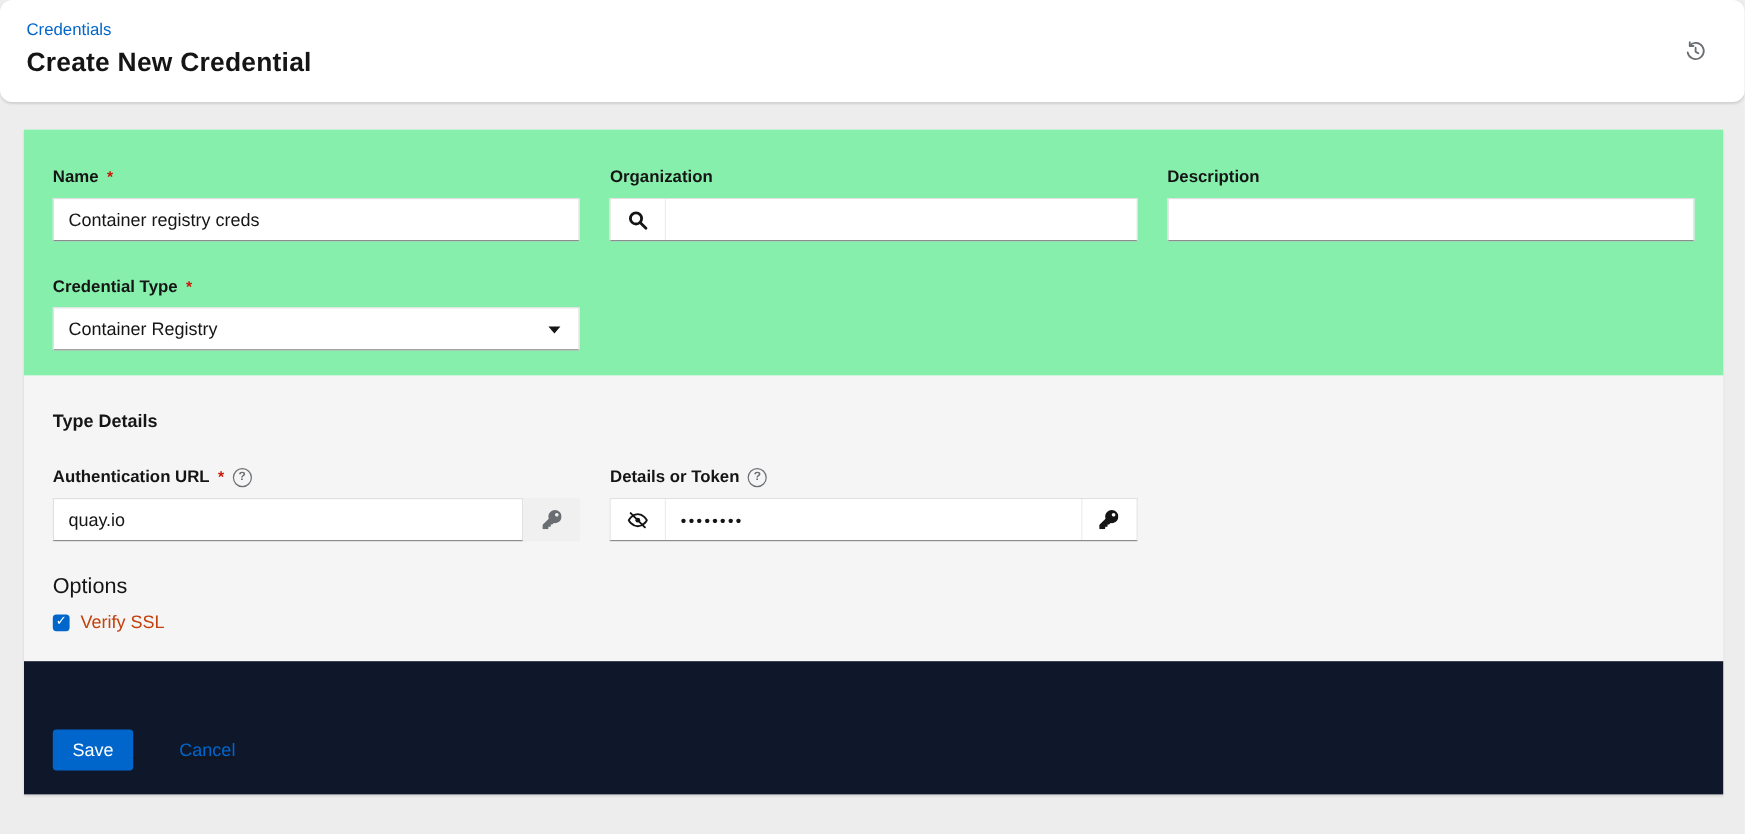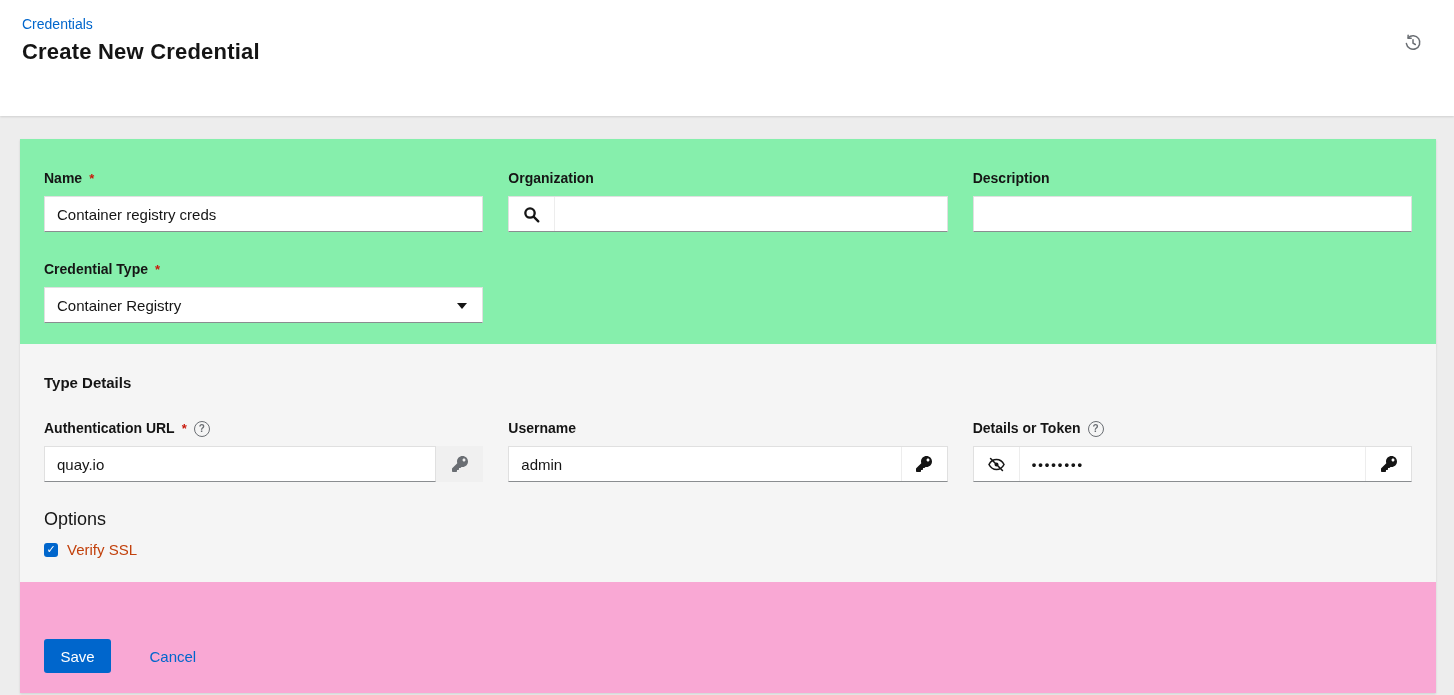--- a/index.html
+++ b/index.html
@@ -8,42 +8,43 @@
     font-family: "Liberation Sans", "DejaVu Sans", sans-serif;
     background:#ededed;
     color:#151515;
     overflow:hidden;
   }
 
   
   .page-header {
     position:relative;
     background:#ffffff;
-    height:116px;
+    height:85px;
     padding:16px 24px 0 22px;
     box-shadow:0 1px 2px rgba(0,0,0,0.12);
+    border-radius:10px;
   }
   .breadcrumb { font-size:14px; margin-bottom:7px; }
   .breadcrumb a { color:#0066cc; text-decoration:none; cursor:pointer; }
   .page-title { font-size:22px; font-weight:700; color:#151515; letter-spacing:0.2px; }
   .history-btn {
     position:absolute; top:30px; right:28px;
     background:none; border:none; cursor:pointer; padding:4px;
     line-height:0;
   }
 
   
   .card {
     margin:23px 18px 0 20px;
     background:#ffffff;
     box-shadow:0 1px 2px rgba(0,0,0,0.12);
   }
   .section-main { background:#86efac; padding:30px 24px 21px 24px; }
   .section-type-details { background:#f5f5f5; padding:30px 24px 24px 24px; }
-  .section-actions { background:#f9a8d4; padding:57px 24px 20px 24px; }
+  .section-actions { background:#0f172a; padding:57px 24px 20px 24px;text-decoration:underline; }
 
   .grid3 { display:grid; grid-template-columns:1fr 1fr 1fr; column-gap:25px; }
   .row-gap { margin-top:28px; }
 
   
   .field label {
     display:flex; align-items:center; gap:7px;
     font-size:14px; font-weight:700; color:#151515;
     margin-bottom:8px; line-height:19px;
   }
@@ -219,33 +220,20 @@
         <div class="inline-pair">
           <input class="pf-input" type="text" value="quay.io" style="">
           <button class="key-btn-disabled">
             <svg width="16" height="16" viewBox="0 0 512 512" fill="#6a6e73">
               <path d="M512 176c0 97.2-78.8 176-176 176-11.2 0-22.2-1.1-32.8-3.1l-24 27A24 24 0 0 1 261.2 384H224v40c0 13.3-10.7 24-24 24h-40v40c0 13.3-10.7 24-24 24H24c-13.3 0-24-10.7-24-24v-78.1c0-6.4 2.5-12.5 7-17l161.8-161.8A176.7 176.7 0 0 1 160 176C160 78.8 238.8 0 336 0s176 78.8 176 176zM336 128c0 26.5 21.5 48 48 48s48-21.5 48-48-21.5-48-48-48-48 21.5-48 48z"></path>
             </svg>
           </button>
         </div>
       </div>
 
-      <div class="field">
-        <label>
-          <span>Username</span>
-        </label>
-        <div class="input-group">
-          <input class="pf-input" type="text" value="admin" style="">
-          <button class="icon-btn left-divider">
-            <svg width="16" height="16" viewBox="0 0 512 512" fill="#151515">
-              <path d="M512 176c0 97.2-78.8 176-176 176-11.2 0-22.2-1.1-32.8-3.1l-24 27A24 24 0 0 1 261.2 384H224v40c0 13.3-10.7 24-24 24h-40v40c0 13.3-10.7 24-24 24H24c-13.3 0-24-10.7-24-24v-78.1c0-6.4 2.5-12.5 7-17l161.8-161.8A176.7 176.7 0 0 1 160 176C160 78.8 238.8 0 336 0s176 78.8 176 176zM336 128c0 26.5 21.5 48 48 48s48-21.5 48-48-21.5-48-48-48-48 21.5-48 48z"></path>
-            </svg>
-          </button>
-        </div>
-      </div>
 
       <div class="field">
         <label>
           <span>Details or Token</span>
           <span class="help-icon">?</span>
         </label>
         <div class="input-group">
           <button class="icon-btn right-divider">
             <svg width="19" height="19" viewBox="0 0 24 24" fill="none" stroke="#151515" stroke-width="2" stroke-linecap="round" stroke-linejoin="round">
               <path d="M2.5 12s3.3-6.4 9.5-6.4S21.5 12 21.5 12s-3.3 6.4-9.5 6.4S2.5 12 2.5 12z"></path>

